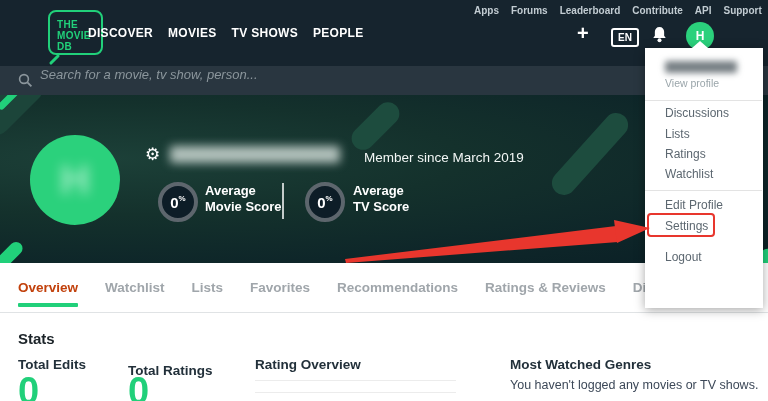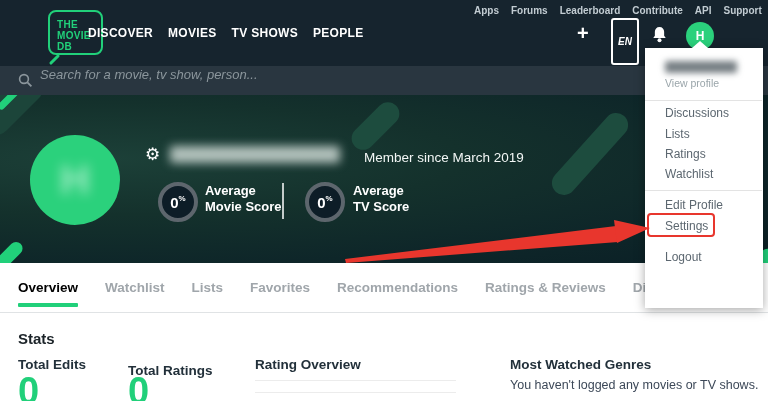--- a/index.html
+++ b/index.html
@@ -16,22 +16,22 @@
     border:2.5px solid #21d07a; border-radius:8px; color:#21d07a;
     font-size:10px; font-weight:bold; line-height:1.12; padding:7px 0 0 7px; letter-spacing:.3px;
   }
   .logo-tail { position:absolute; left:-2px; bottom:-8px; width:13px; height:3px;
     background:#21d07a; transform:rotate(-45deg); border-radius:2px; }
   .mainnav { position:absolute; left:88px; top:0; height:66px; display:flex; align-items:center; gap:15px; }
   .mainnav .navitem { color:#ffffff; font-size:12px; font-weight:bold; letter-spacing:.3px; cursor:pointer; }
   .toplinks { position:absolute; top:5px; left:437px; display:flex; gap:12px;margin-left:37px; }
   .toplinks .toplink { color:#c2ccd2; font-size:10px; font-weight:bold; cursor:pointer; }
   .plus-btn { position:absolute; left:577px; top:22px; color:#fff; font-size:20px; font-weight:bold; cursor:pointer; }
-  .lang-badge { position:absolute; left:611px; top:18px; border:2px solid #fff; border-radius:3px;
-    color:#fff; font-size:10px; font-weight:bold; padding:16px 5px; cursor:pointer;font-style:italic; }
+  .lang-badge { position:absolute; left:611px; top:28px; border:2px solid #fff; border-radius:3px;
+    color:#fff; font-size:10px; font-weight:bold; padding:2px 5px; cursor:pointer; }
   .bell { position:absolute; left:651px; top:26px; cursor:pointer; }
   .avatar { position:absolute; left:686px; top:22px; width:28px; height:28px; border-radius:50%;
     background:#2bd17c; color:#fff; font-size:12px; font-weight:bold;
     display:flex; align-items:center; justify-content:center; cursor:pointer; }
 
   
   .searchbar { position:absolute; left:0; top:66px; width:768px; height:29px; background:#293640; }
   .search-icon { position:absolute; left:18px; top:7px; }
   .search-input {
     position:absolute; left:40px; top:0; width:560px; height:17px; background:transparent; border:none; outline:none;
@@ -66,21 +66,21 @@
   .score-label { position:absolute; top:88px; color:#fff; font-size:13px; font-weight:bold; line-height:16px; }
   .score-label-1 { left:205px; }
   .score-label-2 { left:353px; }
   .score-divider { position:absolute; left:282px; top:88px; width:2px; height:36px; background:rgba(255,255,255,.75); }
 
   
   .tabsbar { position:absolute; left:0; top:263px; width:768px; height:50px; background:#fff;
     border-bottom:1px solid #e0e3e5; display:flex; align-items:stretch; padding-left:18px; gap:27px; }
   .tab { position:relative; display:flex; align-items:center; color:#a0a6ab;
     font-size:13.5px; font-weight:bold; cursor:pointer; white-space:nowrap; }
-  .tab.active { color:#000000; }
+  .tab.active { color:#c2410c; }
   .tab.active::after { content:""; position:absolute; left:0; right:0; bottom:5px; height:4px;
     background:#21d07a; border-radius:1px; }
 
   
   .stats-title { position:absolute; left:18px; top:330px; font-size:15px; font-weight:bold; color:#1b2328; }
   .stat-label { position:absolute; top:357px; font-size:13.5px; font-weight:bold; color:#22303a; }
   .stat-zero { position:absolute; top:372px; font-size:38px; font-weight:bold; color:#21d07a; line-height:1; }
   .ro-line { position:absolute; left:255px; width:201px; height:1px; background:#ececec; }
   .mw-note { position:absolute; left:510px; top:378px; font-size:12.5px; color:#3c4858; }
 

